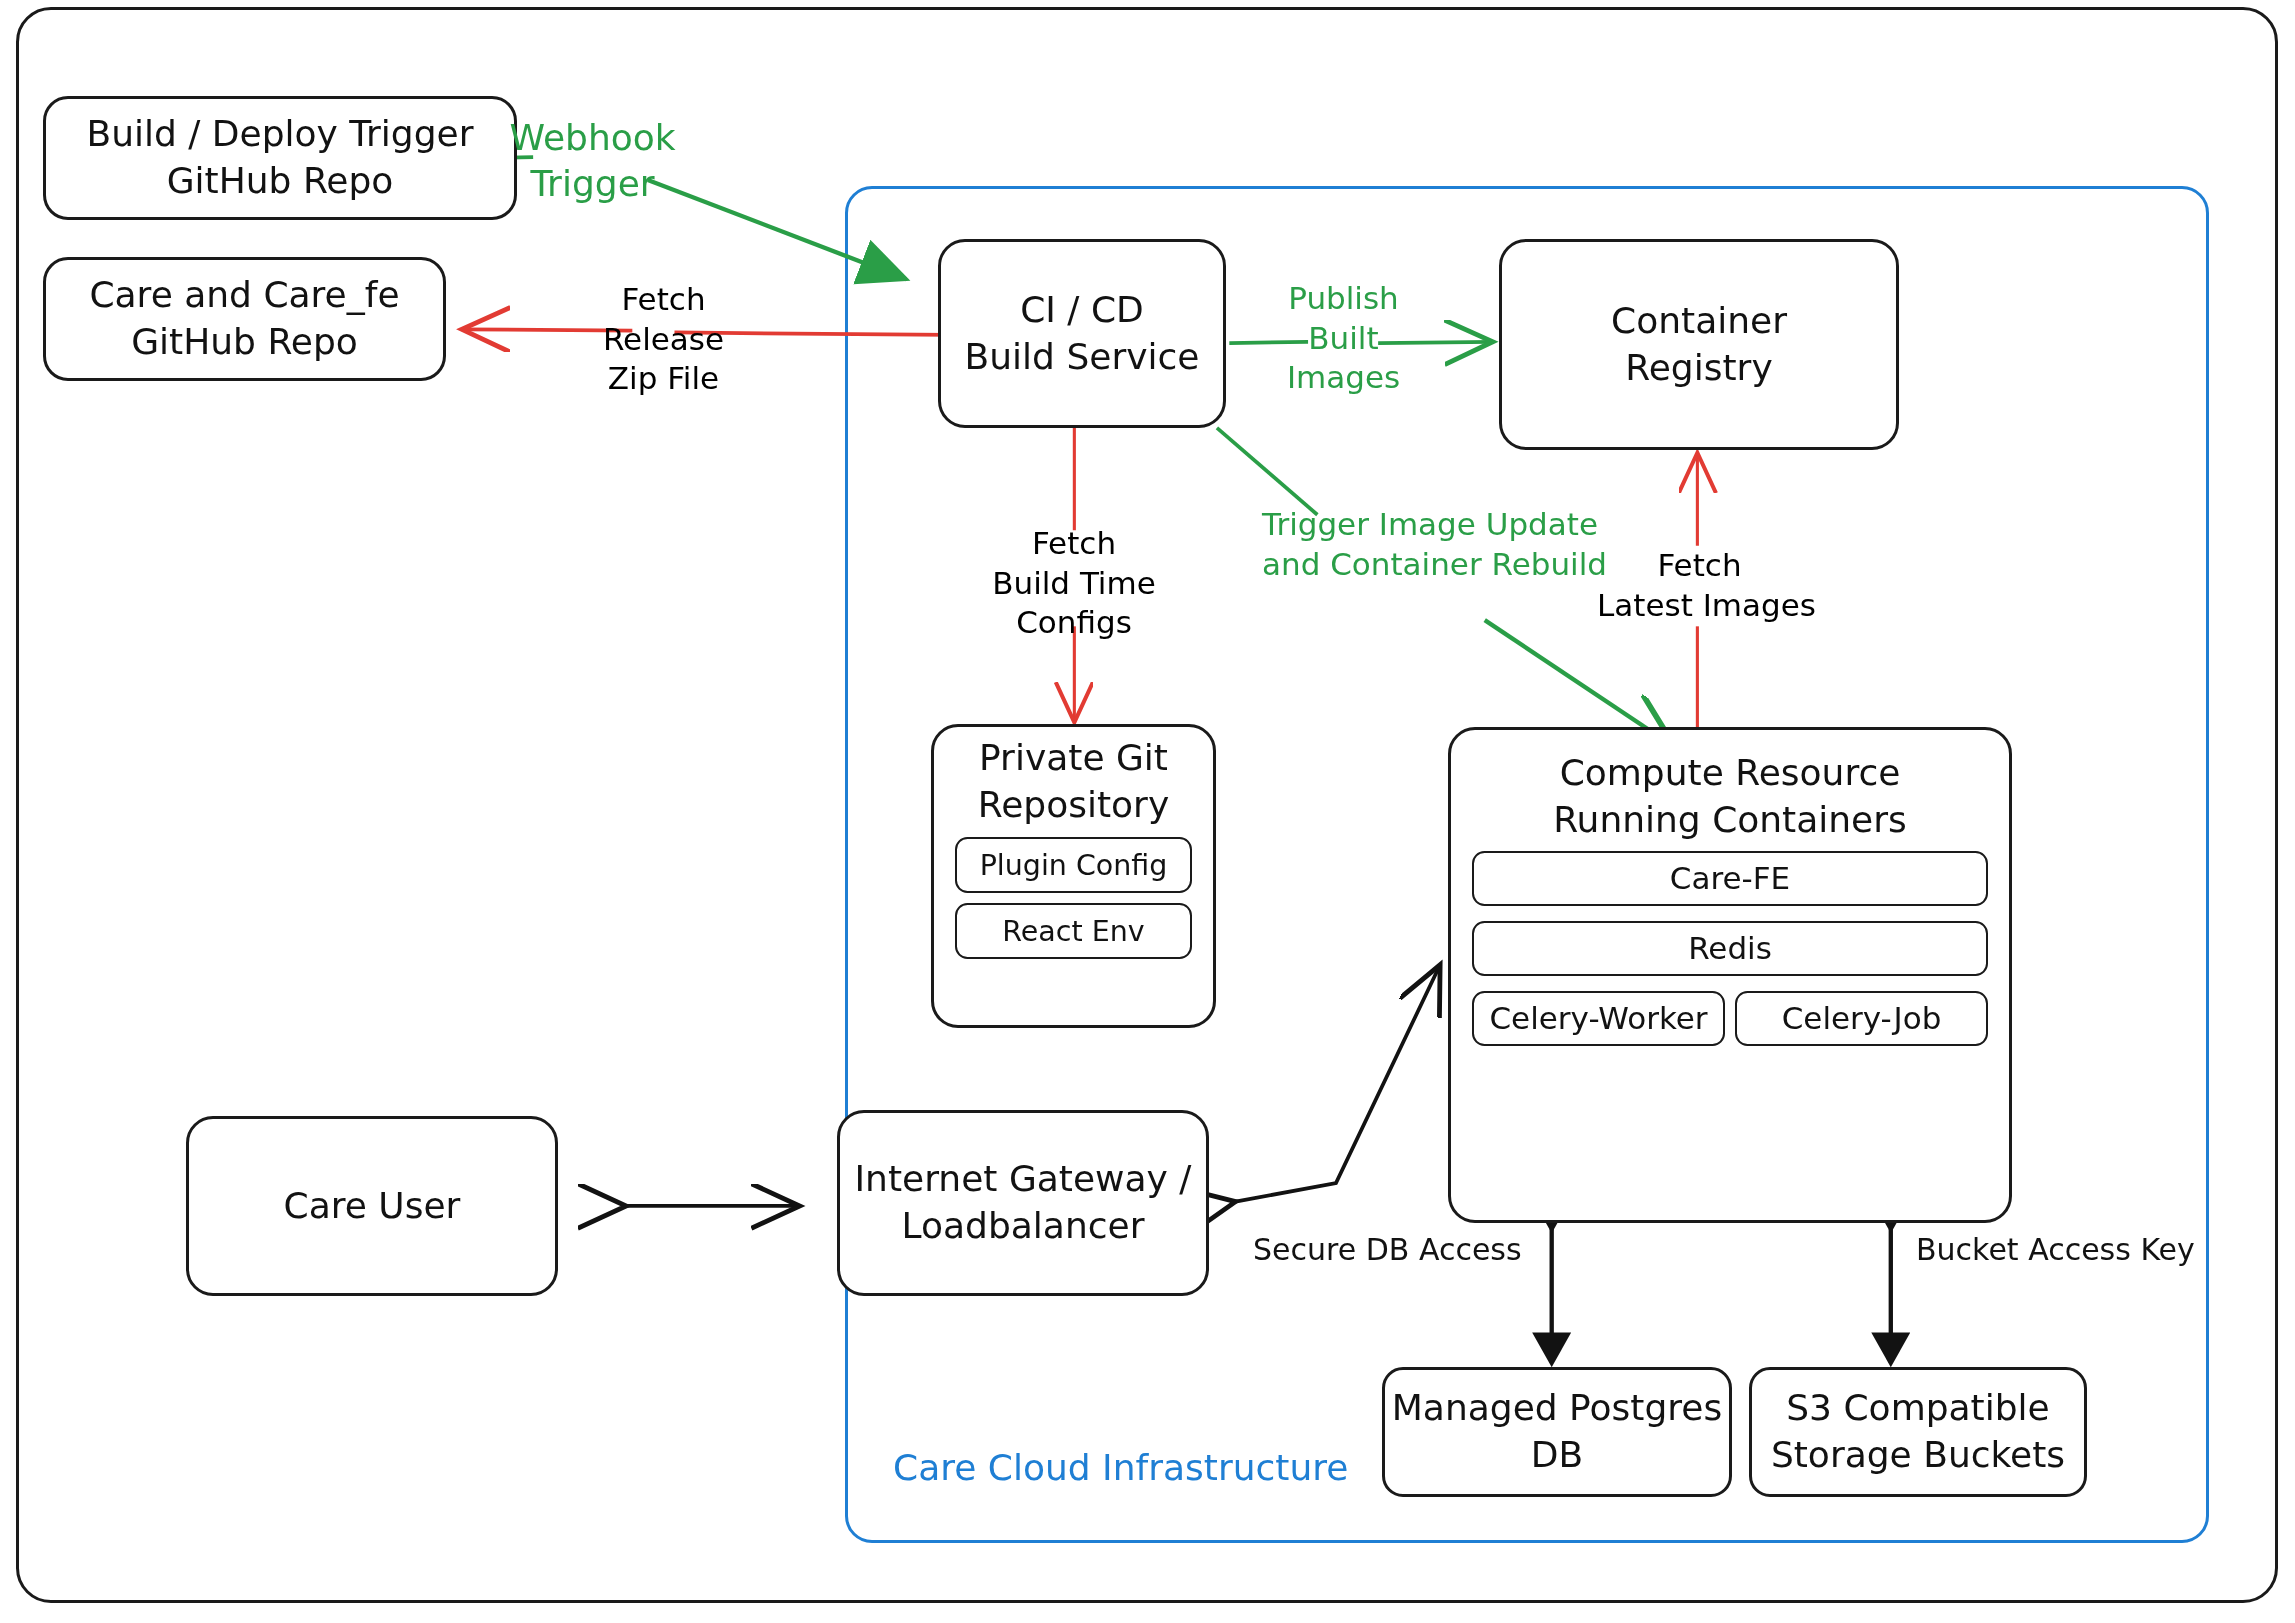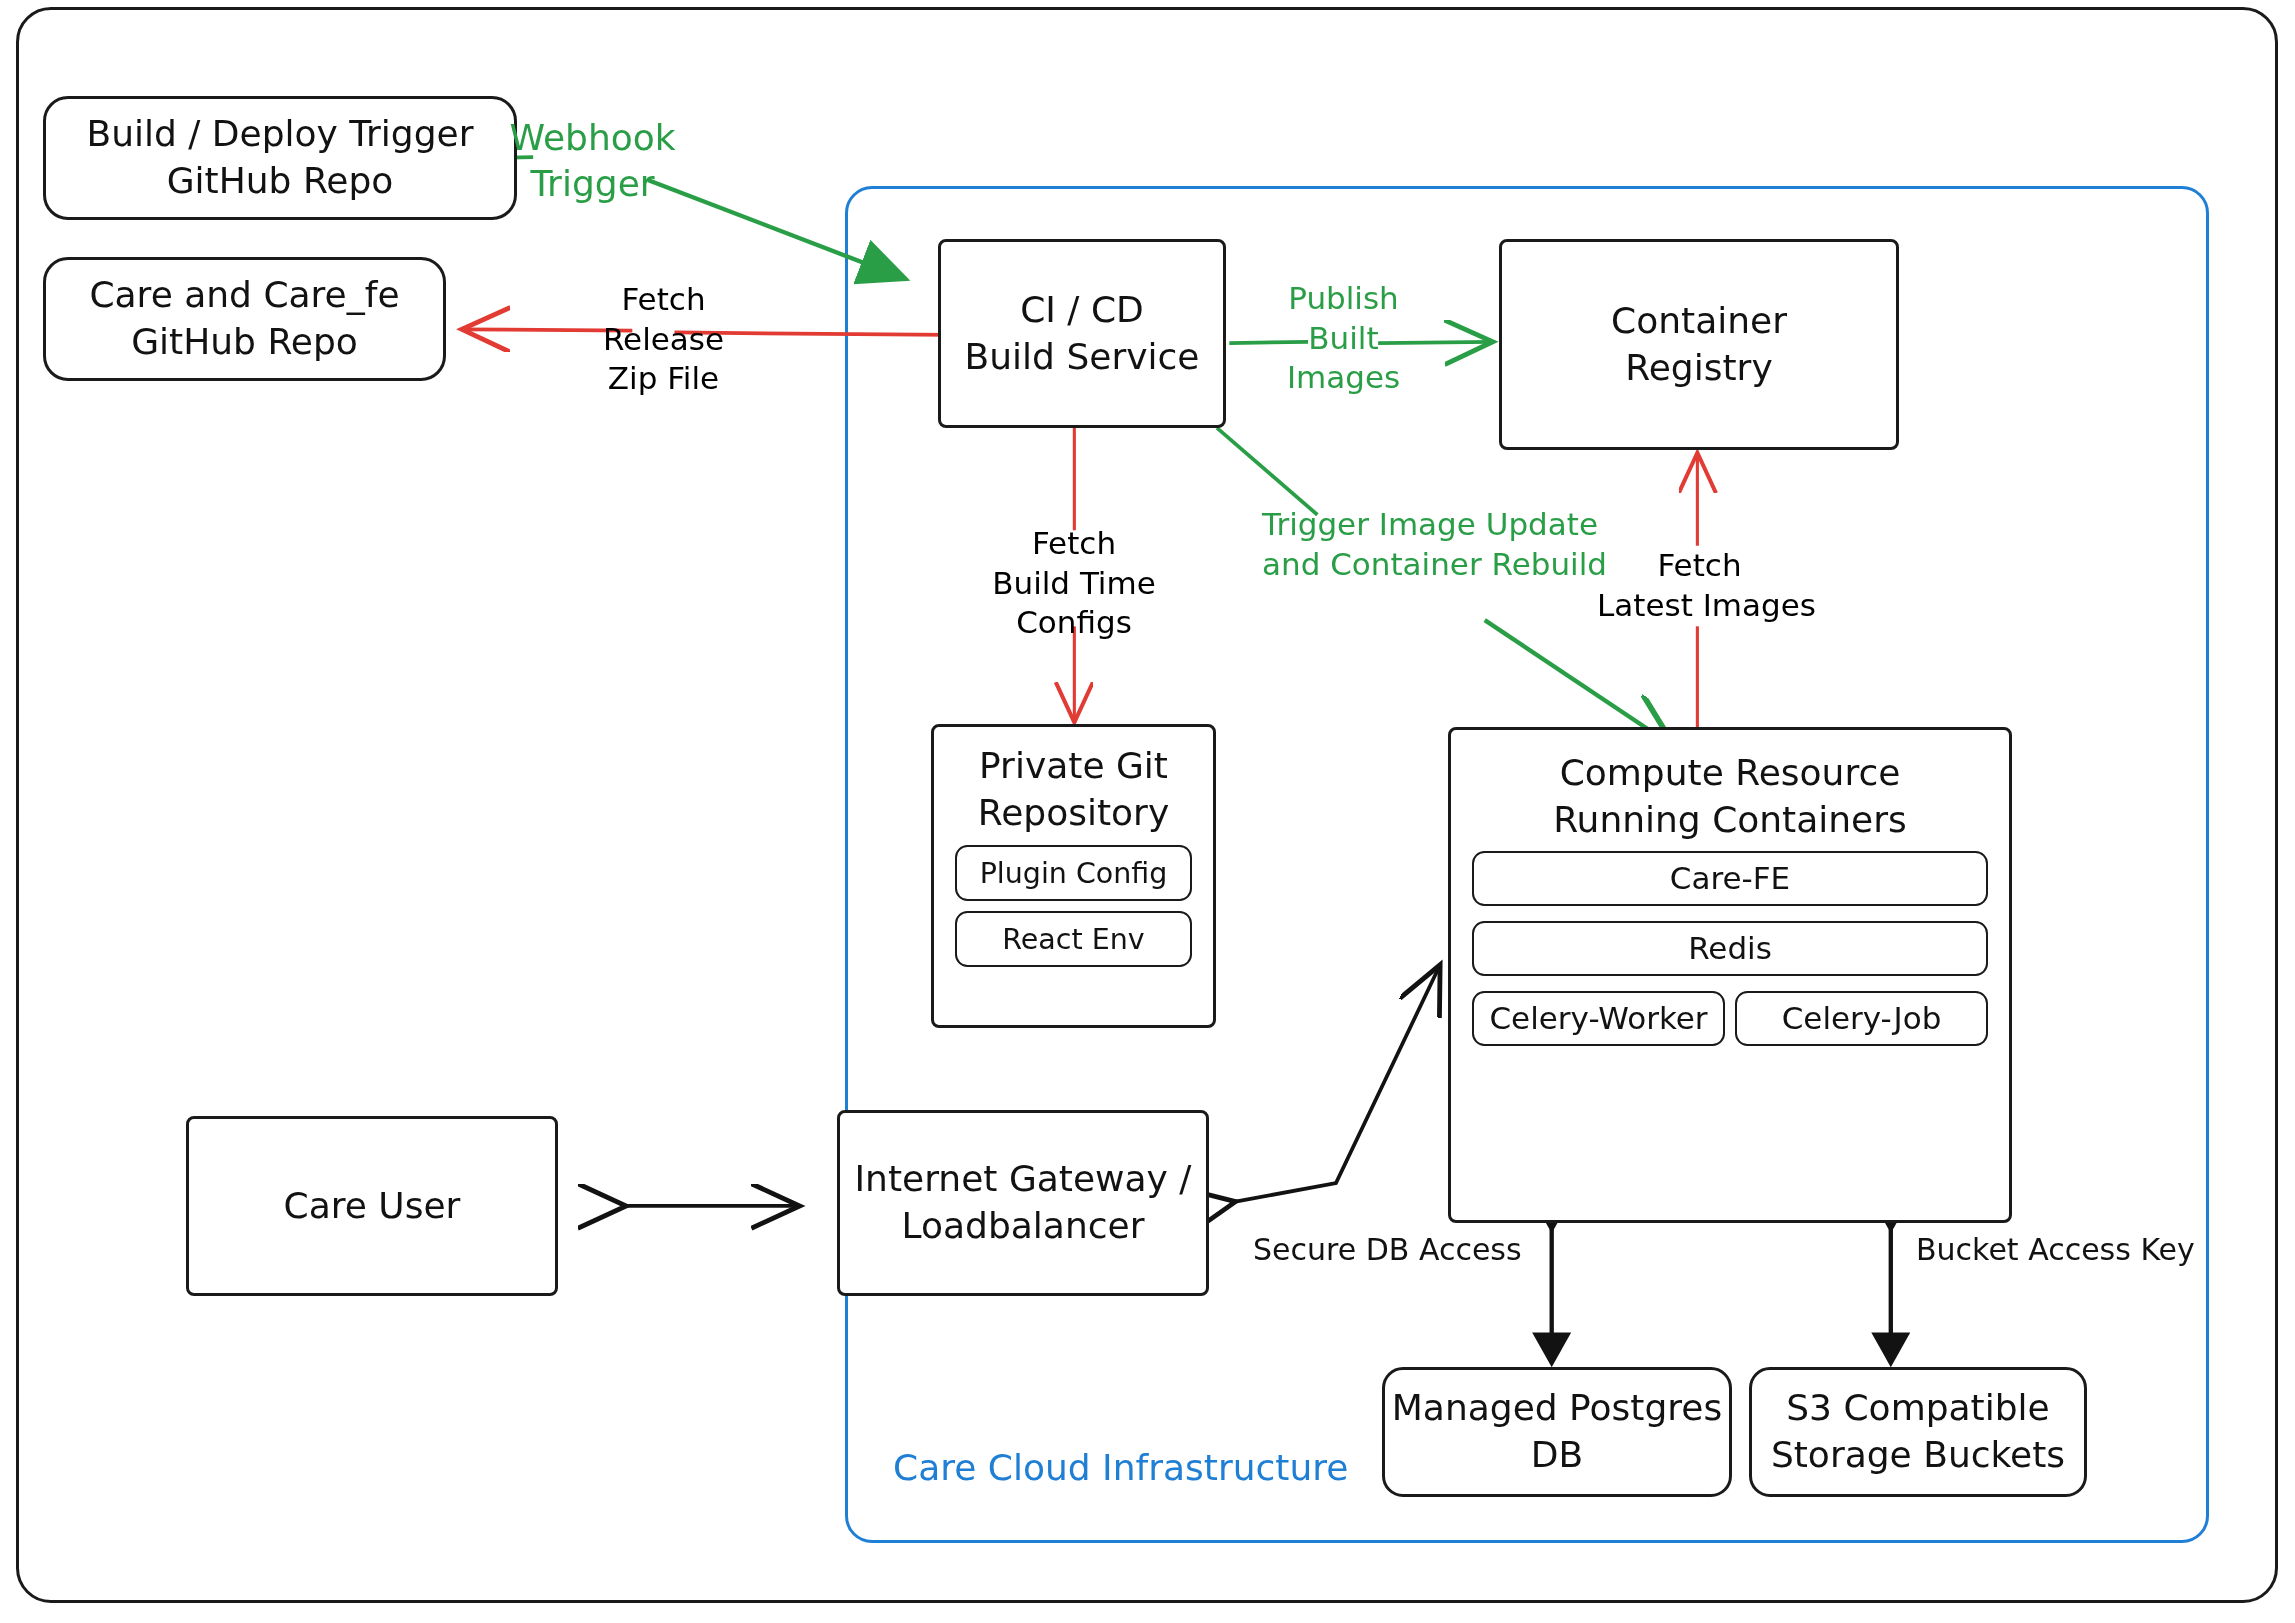--- a/index.html
+++ b/index.html
@@ -38,37 +38,37 @@
     left: 893px; top: 1447px;
     color: #1f7fd4;
     font-size: 36px;
     white-space: nowrap;
   }
   
   .node {
     position: absolute;
     box-sizing: border-box;
     border: 3.7px solid #1a1a1a;
-    border-radius: 8px;
+    border-radius: 27px;
     background: #ffffff;
     display: flex;
     flex-direction: column;
     align-items: center;
     justify-content: center;
     text-align: center;
     color: #121212;
     font-size: 36px;
     line-height: 1.30;
     z-index: 5;
   }
   .node .line { display: block; white-space: nowrap; }
 
   .node.with-children {
     justify-content: flex-start;
-    padding-top: 16px;
+    padding-top: 8px;
   }
   .node .title-block {
     text-align: center;
     width: 100%;
   }
   .child-list {
     width: 100%;
     box-sizing: border-box;
     padding: 0 21px 0 21px;
     display: flex;

